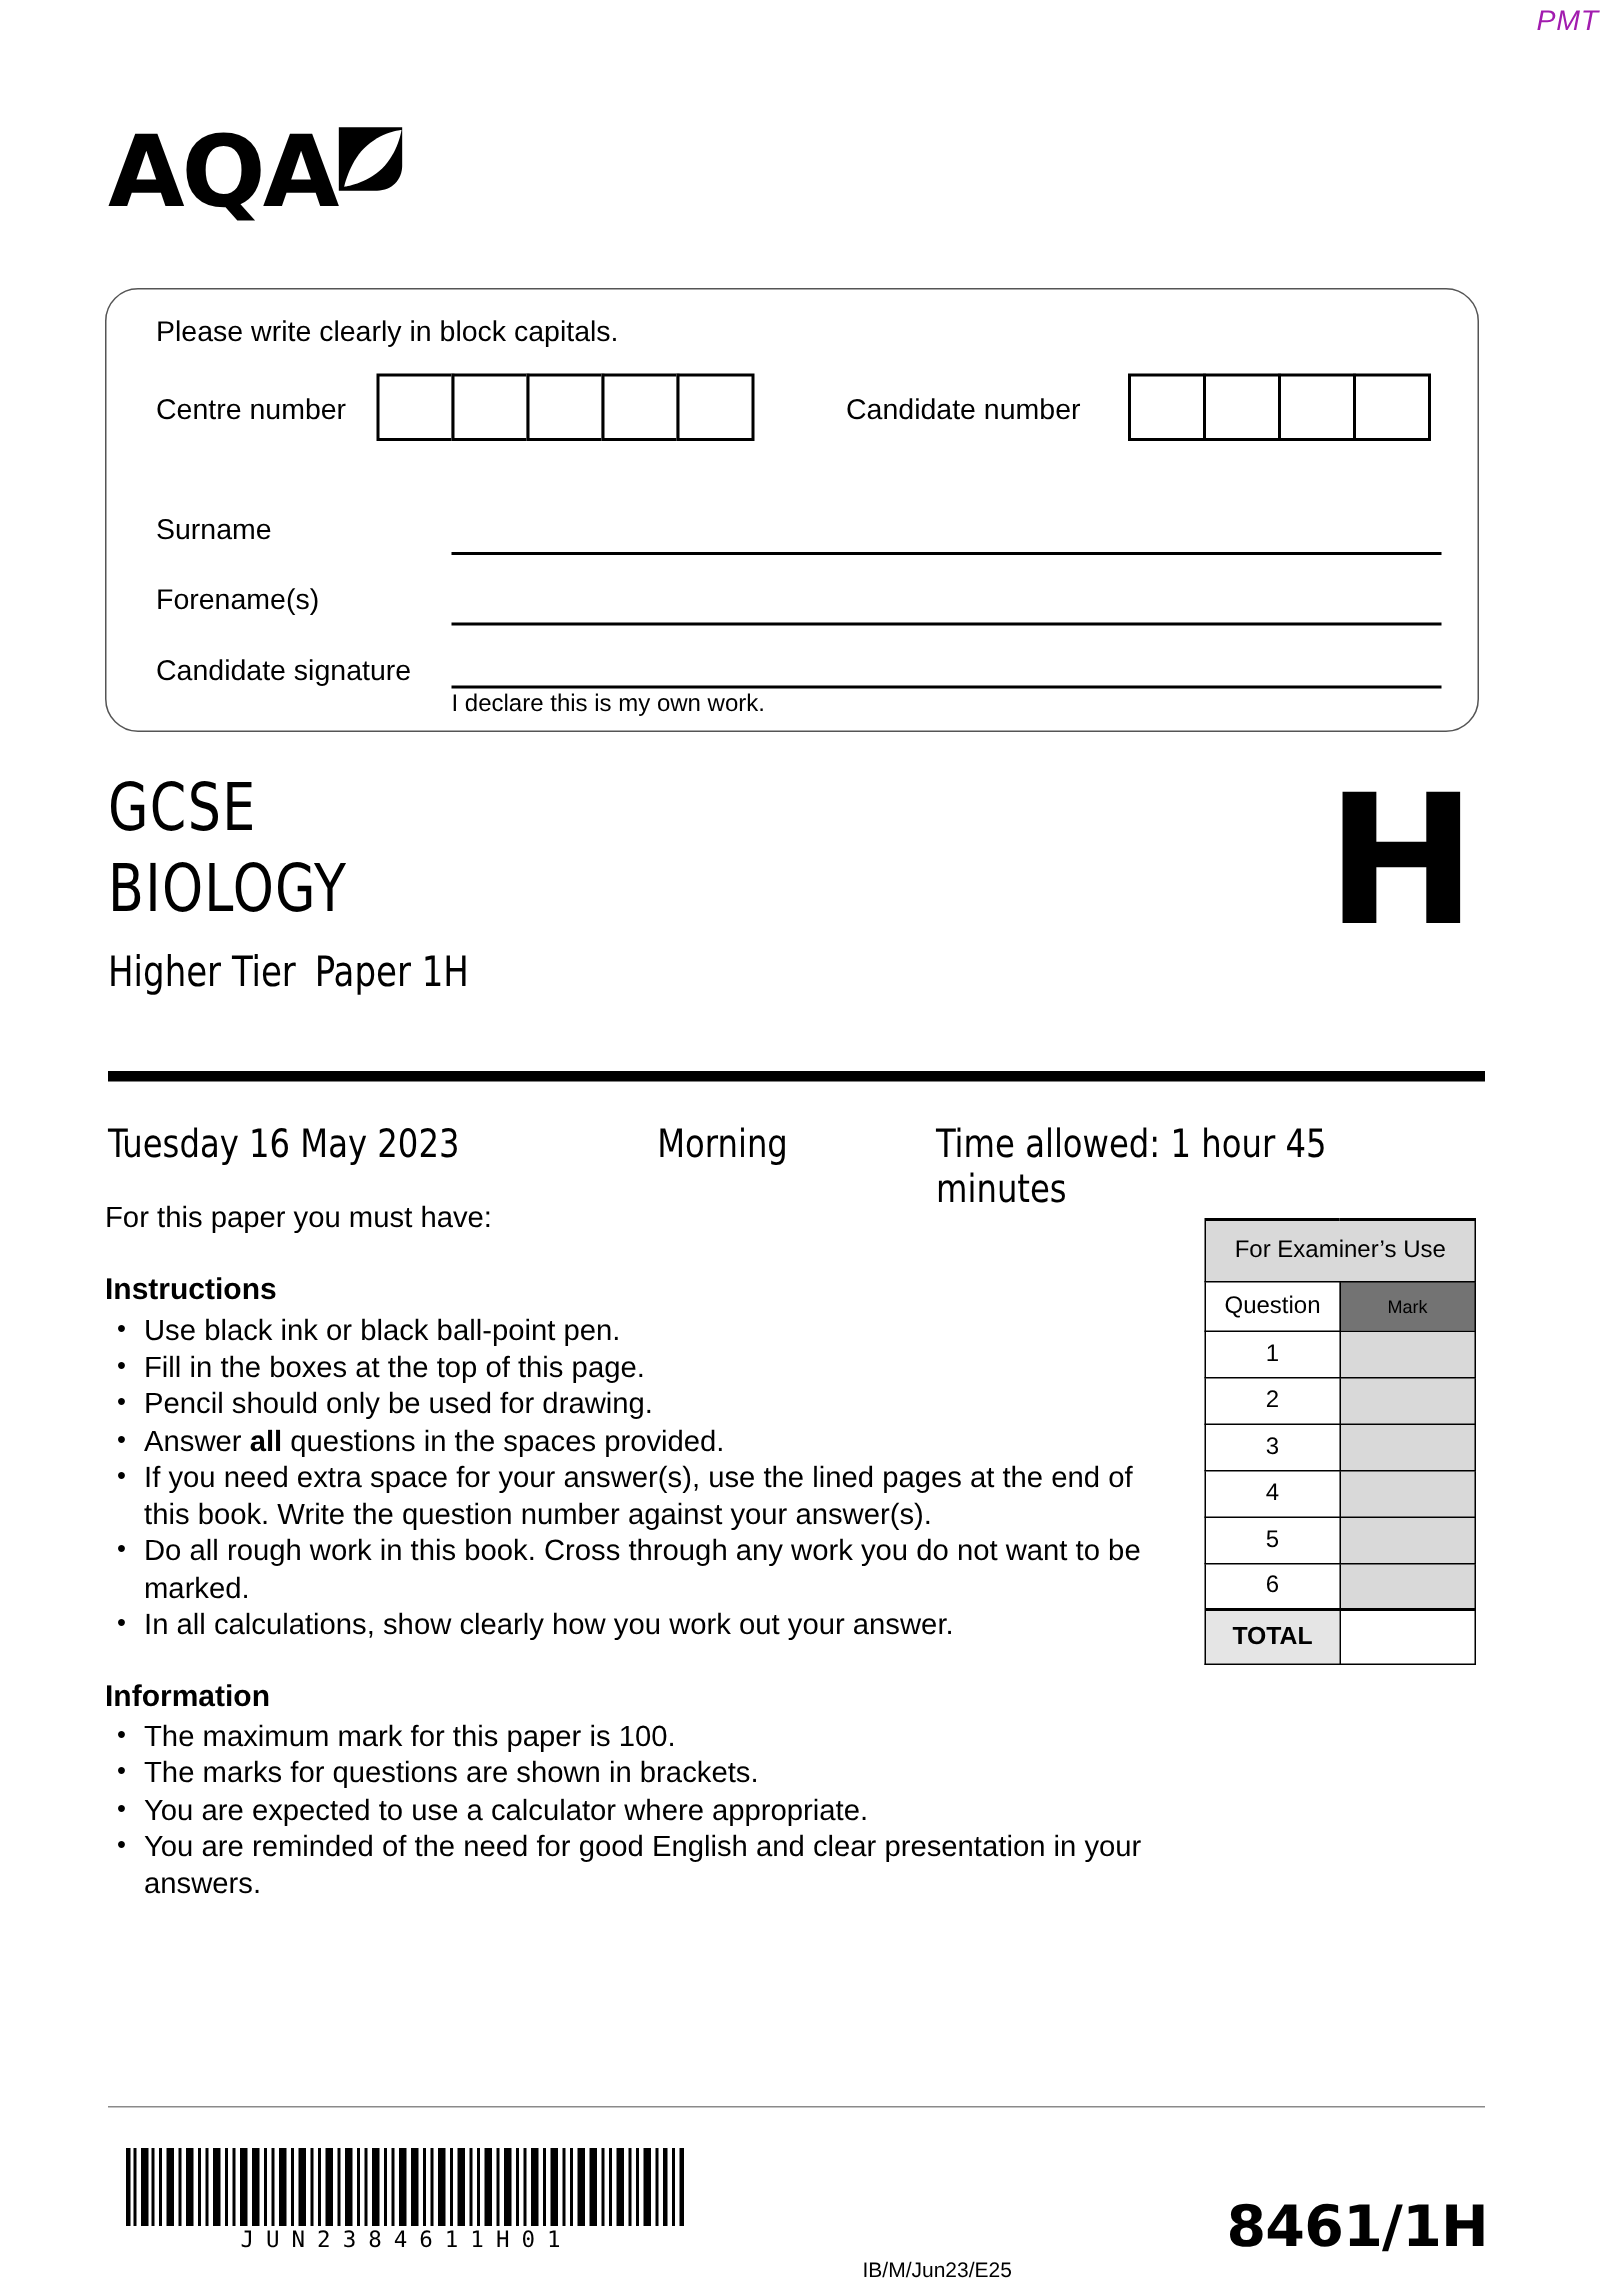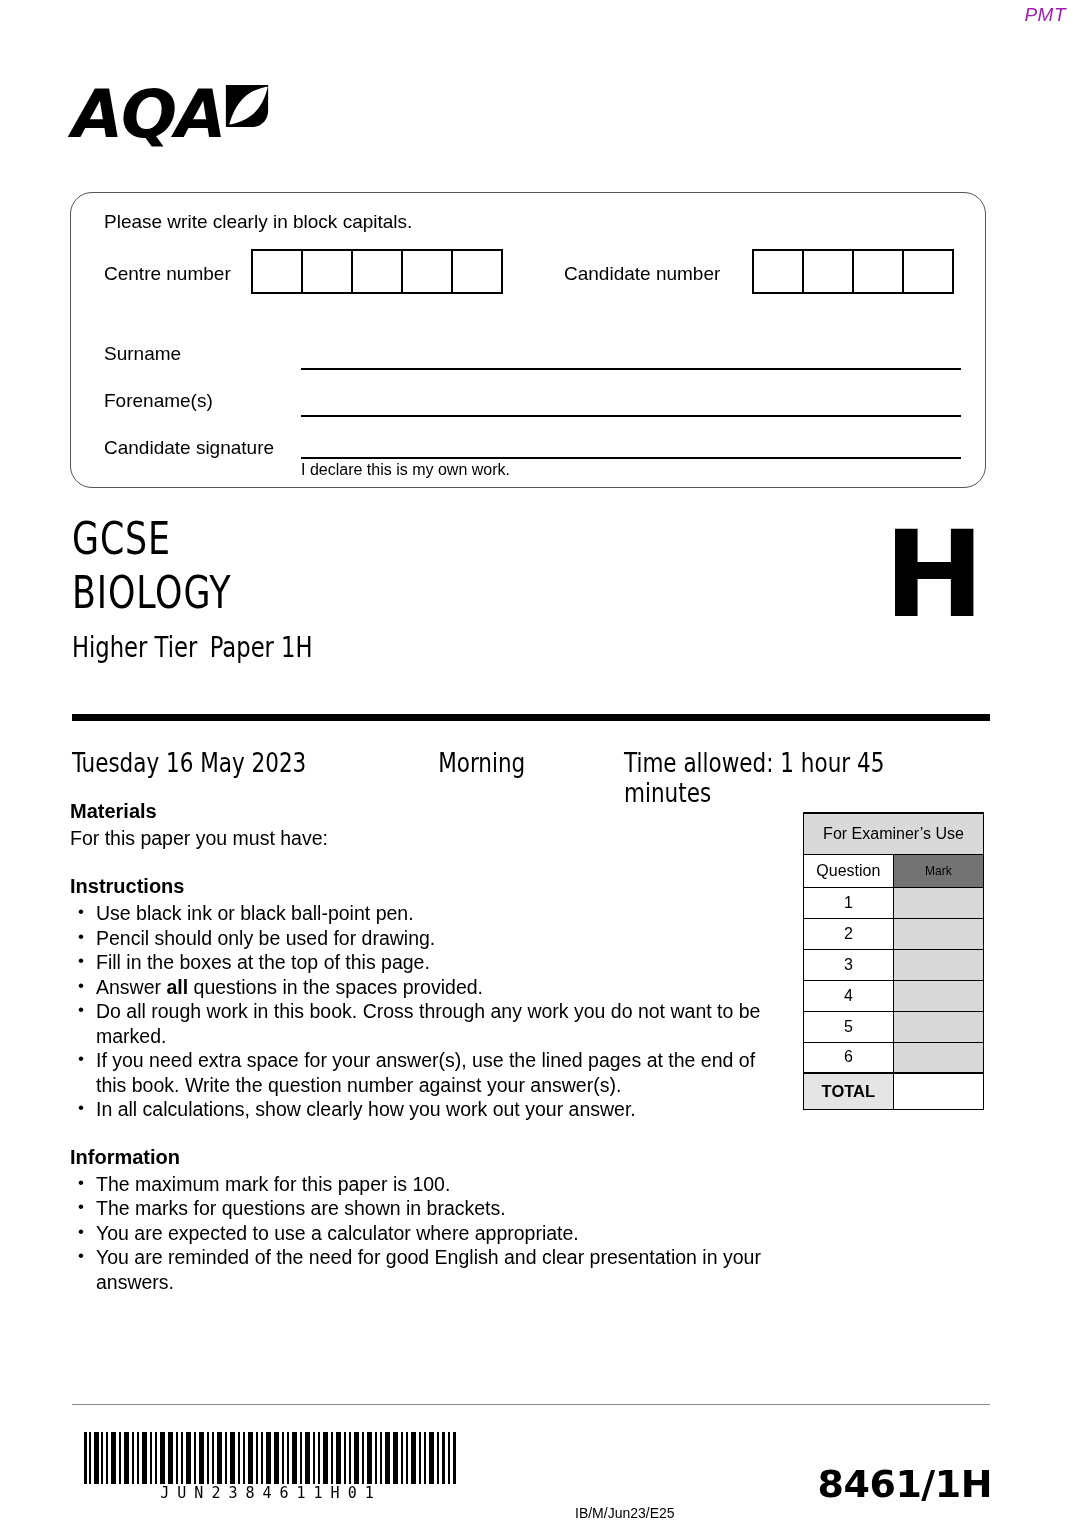--- a/index.html
+++ b/index.html
@@ -28,21 +28,20 @@
     letter-spacing: 0.5px;
   }
 
   
   .logo {
     position: absolute;
     left: 72px;
     top: 82px;
     display: flex;
     align-items: flex-start;
-    font-style: italic;
   }
   .logo-text {
     font-family: "DejaVu Sans", sans-serif;
     font-weight: bold;
     font-size: 66px;
     line-height: 66px;
     letter-spacing: -2px;
     color: #000;
   }
   .logo-mark {
@@ -316,31 +315,30 @@
   <div class="thick-rule"></div>
 
   <div class="dateline">
     <span class="dl-date">Tuesday 16 May 2023</span>
     <span class="dl-sess">Morning</span>
     <span class="dl-time">Time allowed: 1 hour 45 minutes</span>
   </div>
 
   <div class="content">
 
-    <div class="sec-head">Materials</div>
     <div class="plain-line">For this paper you must have:</div>
 
     <div class="sec-head spaced">Instructions</div>
     <ul class="bullets">
       <li>Use black ink or black ball-point pen.</li>
+      <li>Fill in the boxes at the top of this page.</li>
       <li>Pencil should only be used for drawing.</li>
-      <li>Fill in the boxes at the top of this page.</li>
       <li><span>Answer </span><b>all</b><span> questions in the spaces provided.</span></li>
+      <li>If you need extra space for your answer(s), use the lined pages at the end of this book.  Write the question number against your answer(s).</li>
       <li>Do all rough work in this book.  Cross through any work you do not want to be marked.</li>
-      <li>If you need extra space for your answer(s), use the lined pages at the end of this book.  Write the question number against your answer(s).</li>
       <li>In all calculations, show clearly how you work out your answer.</li>
     </ul>
 
     <div class="sec-head spaced">Information</div>
     <ul class="bullets">
       <li>The maximum mark for this paper is 100.</li>
       <li>The marks for questions are shown in brackets.</li>
       <li>You are expected to use a calculator where appropriate.</li>
       <li>You are reminded of the need for good English and clear presentation in your answers.</li>
     </ul>

